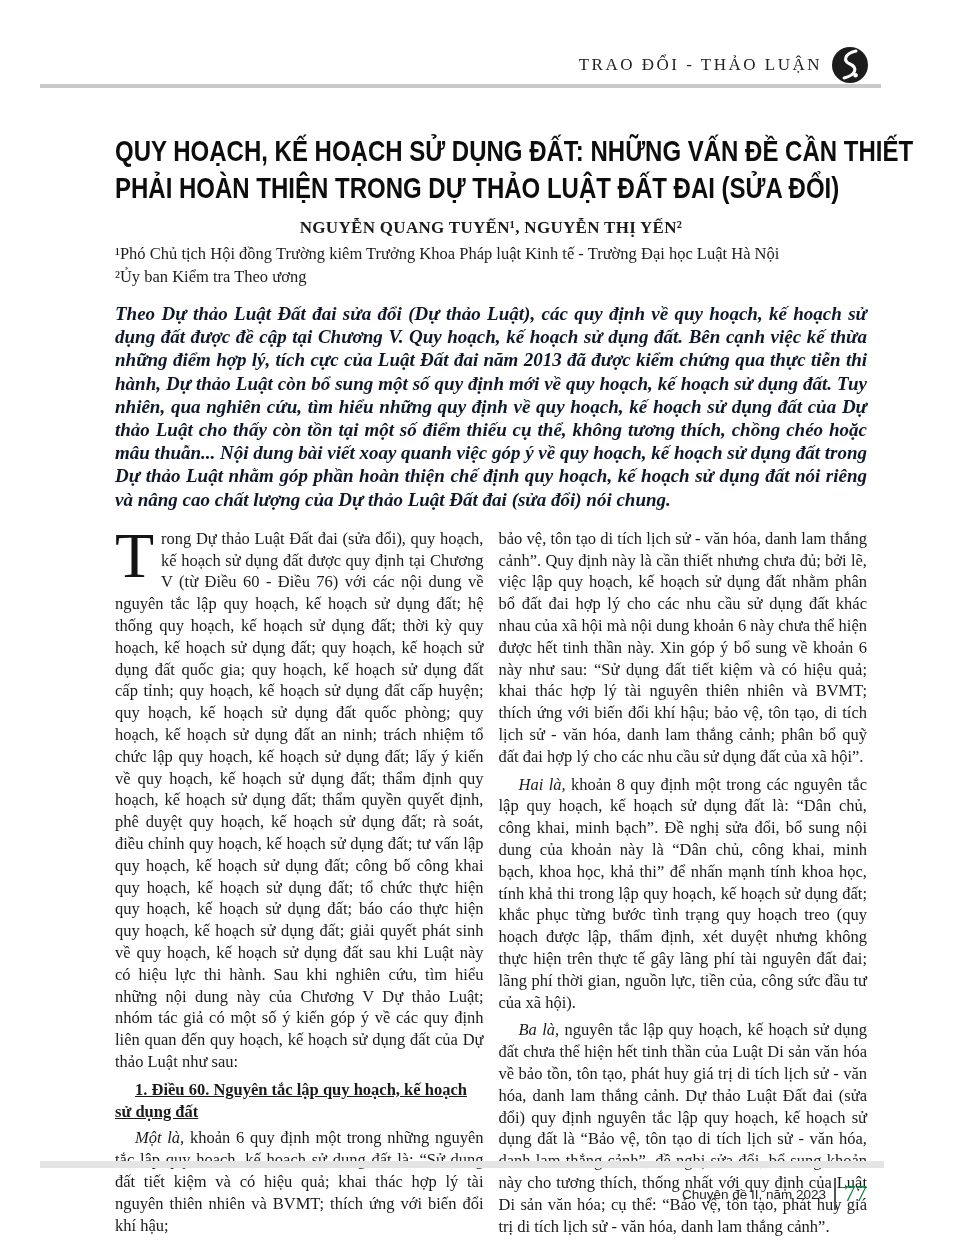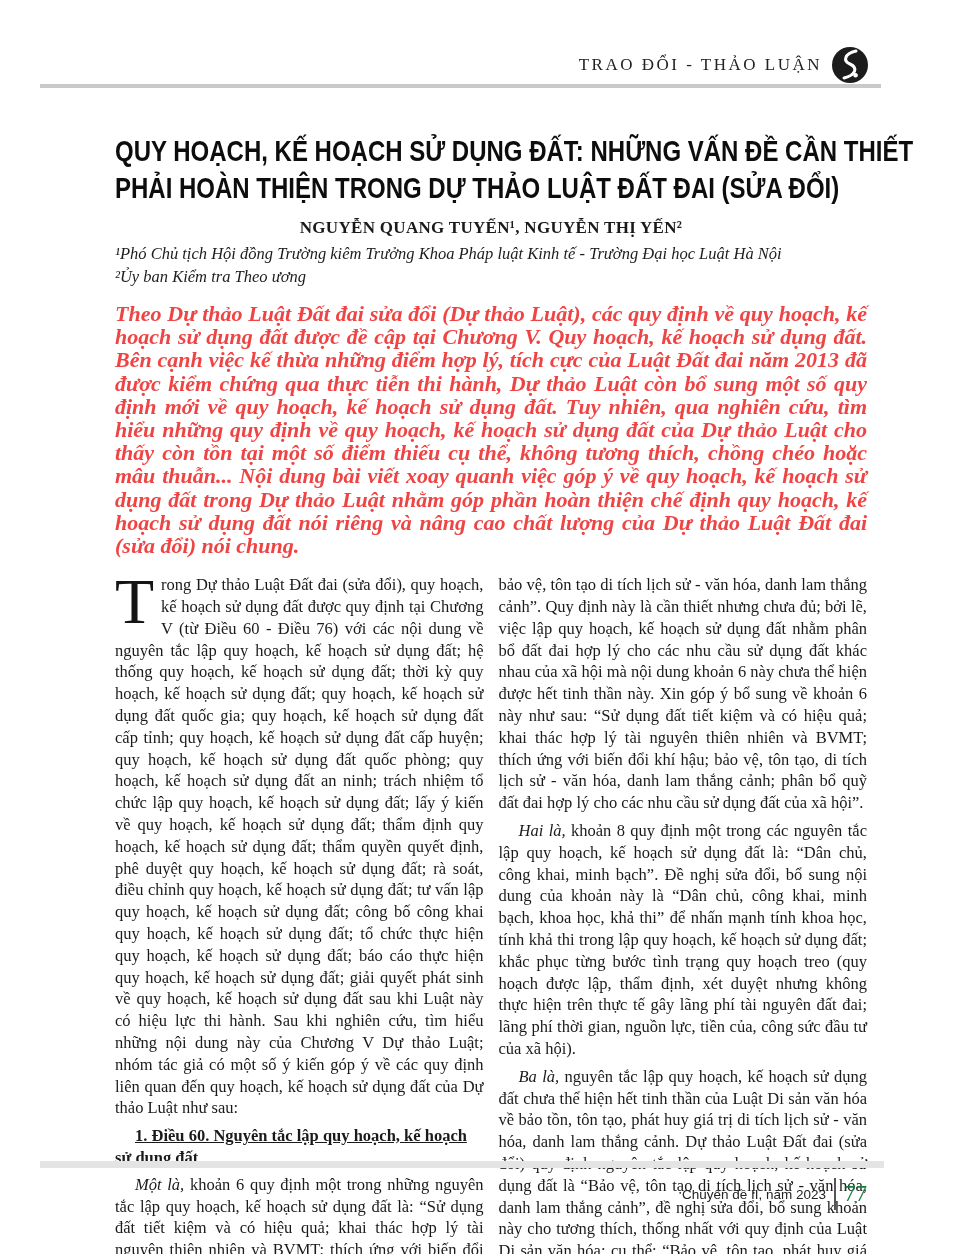--- a/index.html
+++ b/index.html
@@ -36,27 +36,27 @@
     font-family:"Liberation Sans", sans-serif;
     font-weight:700; font-size:30px; line-height:37px;
     color:#0d0d0d; letter-spacing:0px;
   }
   .authors{
     font-weight:700; font-size:17px; letter-spacing:.3px;
     margin:12px 0 4px 0;
     text-align:center;
   }
   .affiliation{
-    font-style:italic; font-size:16.5px; line-height:23px; color:#1c1c1c;
+    font-size:16.5px; line-height:23px; color:#1c1c1c;
   }
   .abstract{
     margin-top:14px;
     font-style:italic; font-weight:700;
-    font-size:22px; line-height:23.2px;
-    text-align:justify; color:#ef4444;
+    font-size:19px; line-height:23.2px;
+    text-align:justify; color:#0f172a;
   }
   
   .columns{
     display:flex; gap:15px; margin-top:17px;
   }
   .col{flex:1; font-size:16.5px; line-height:21.8px; text-align:justify;}
   .col p{margin:0;}
   .para-indent{text-indent:20px;}
   .para-space{margin-top:6px !important;}
   .dropcap{

